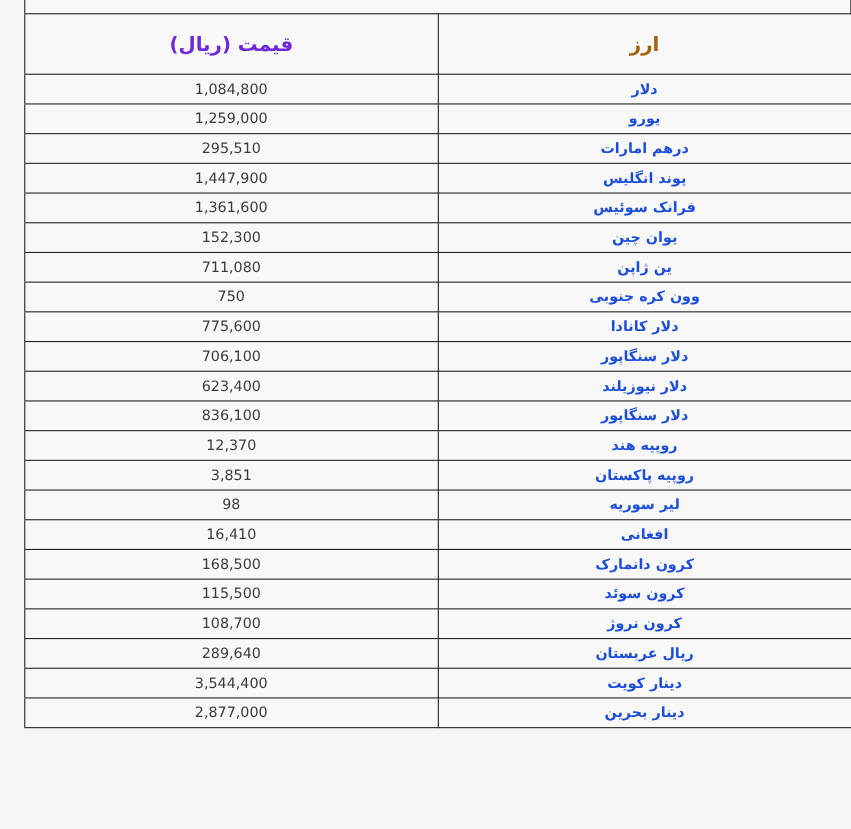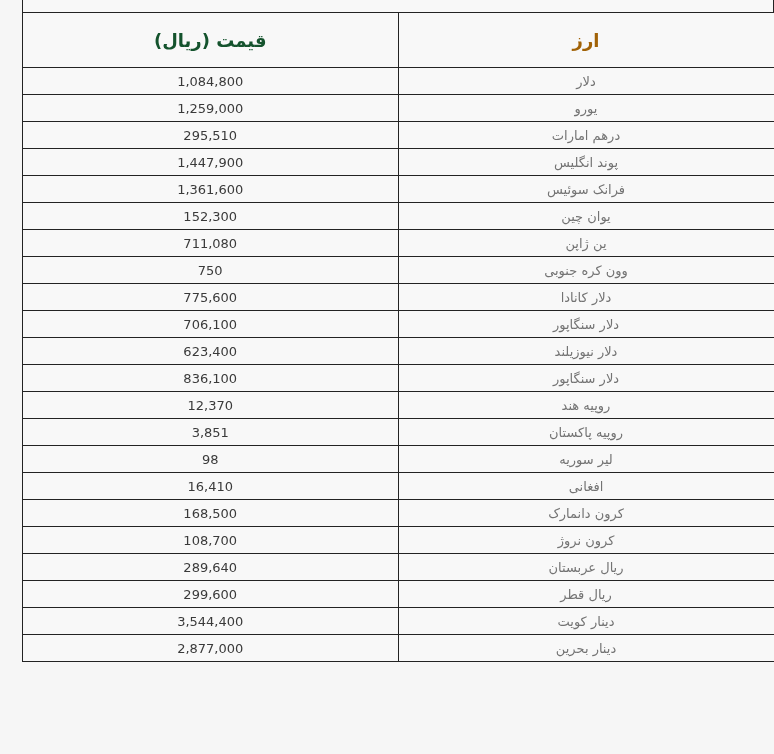--- a/index.html
+++ b/index.html
@@ -47,36 +47,36 @@
   tbody td {
     height: 26px;
     font-size: 13px;
   }
   td.price-cell {
     color: #3a3a3a;
     font-weight: 500;
     direction: ltr;
   }
   td.currency-cell {
-    color: #737373;
-    font-weight: normal;
+    color: #1d4ed8;
+    font-weight: bold;
     direction: rtl;
     margin-left: 43px;
   }
 </style>
 </head>
 <body>
 
 <table class="rates">
   <thead>
     <tr class="top-spacer">
       <td colspan="2"></td>
     </tr>
     <tr>
-      <th dir="rtl" style="color: #14532d; text-align: center;">قیمت (ریال)</th>
+      <th dir="rtl" style="color: #6d28d9; text-align: center;">قیمت (ریال)</th>
       <th dir="rtl" style="color: #a16207;">ارز</th>
     </tr>
   </thead>
   <tbody>
       <tr>
         <td class="price-cell">1,084,800</td>
         <td class="currency-cell">دلار</td>
       </tr>
       <tr>
         <td class="price-cell">1,259,000</td>
@@ -136,30 +136,30 @@
       </tr>
       <tr>
         <td class="price-cell">16,410</td>
         <td class="currency-cell">افغانی</td>
       </tr>
       <tr>
         <td class="price-cell">168,500</td>
         <td class="currency-cell">کرون دانمارک</td>
       </tr>
       <tr>
+        <td class="price-cell">115,500</td>
+        <td class="currency-cell">کرون سوئد</td>
+      </tr>
+      <tr>
         <td class="price-cell">108,700</td>
         <td class="currency-cell">کرون نروژ</td>
       </tr>
       <tr>
         <td class="price-cell">289,640</td>
         <td class="currency-cell">ریال عربستان</td>
-      </tr>
-      <tr>
-        <td class="price-cell">299,600</td>
-        <td class="currency-cell">ریال قطر</td>
       </tr>
       <tr>
         <td class="price-cell">3,544,400</td>
         <td class="currency-cell">دینار کویت</td>
       </tr>
       <tr>
         <td class="price-cell">2,877,000</td>
         <td class="currency-cell">دینار بحرین</td>
       </tr>
     </tbody>

